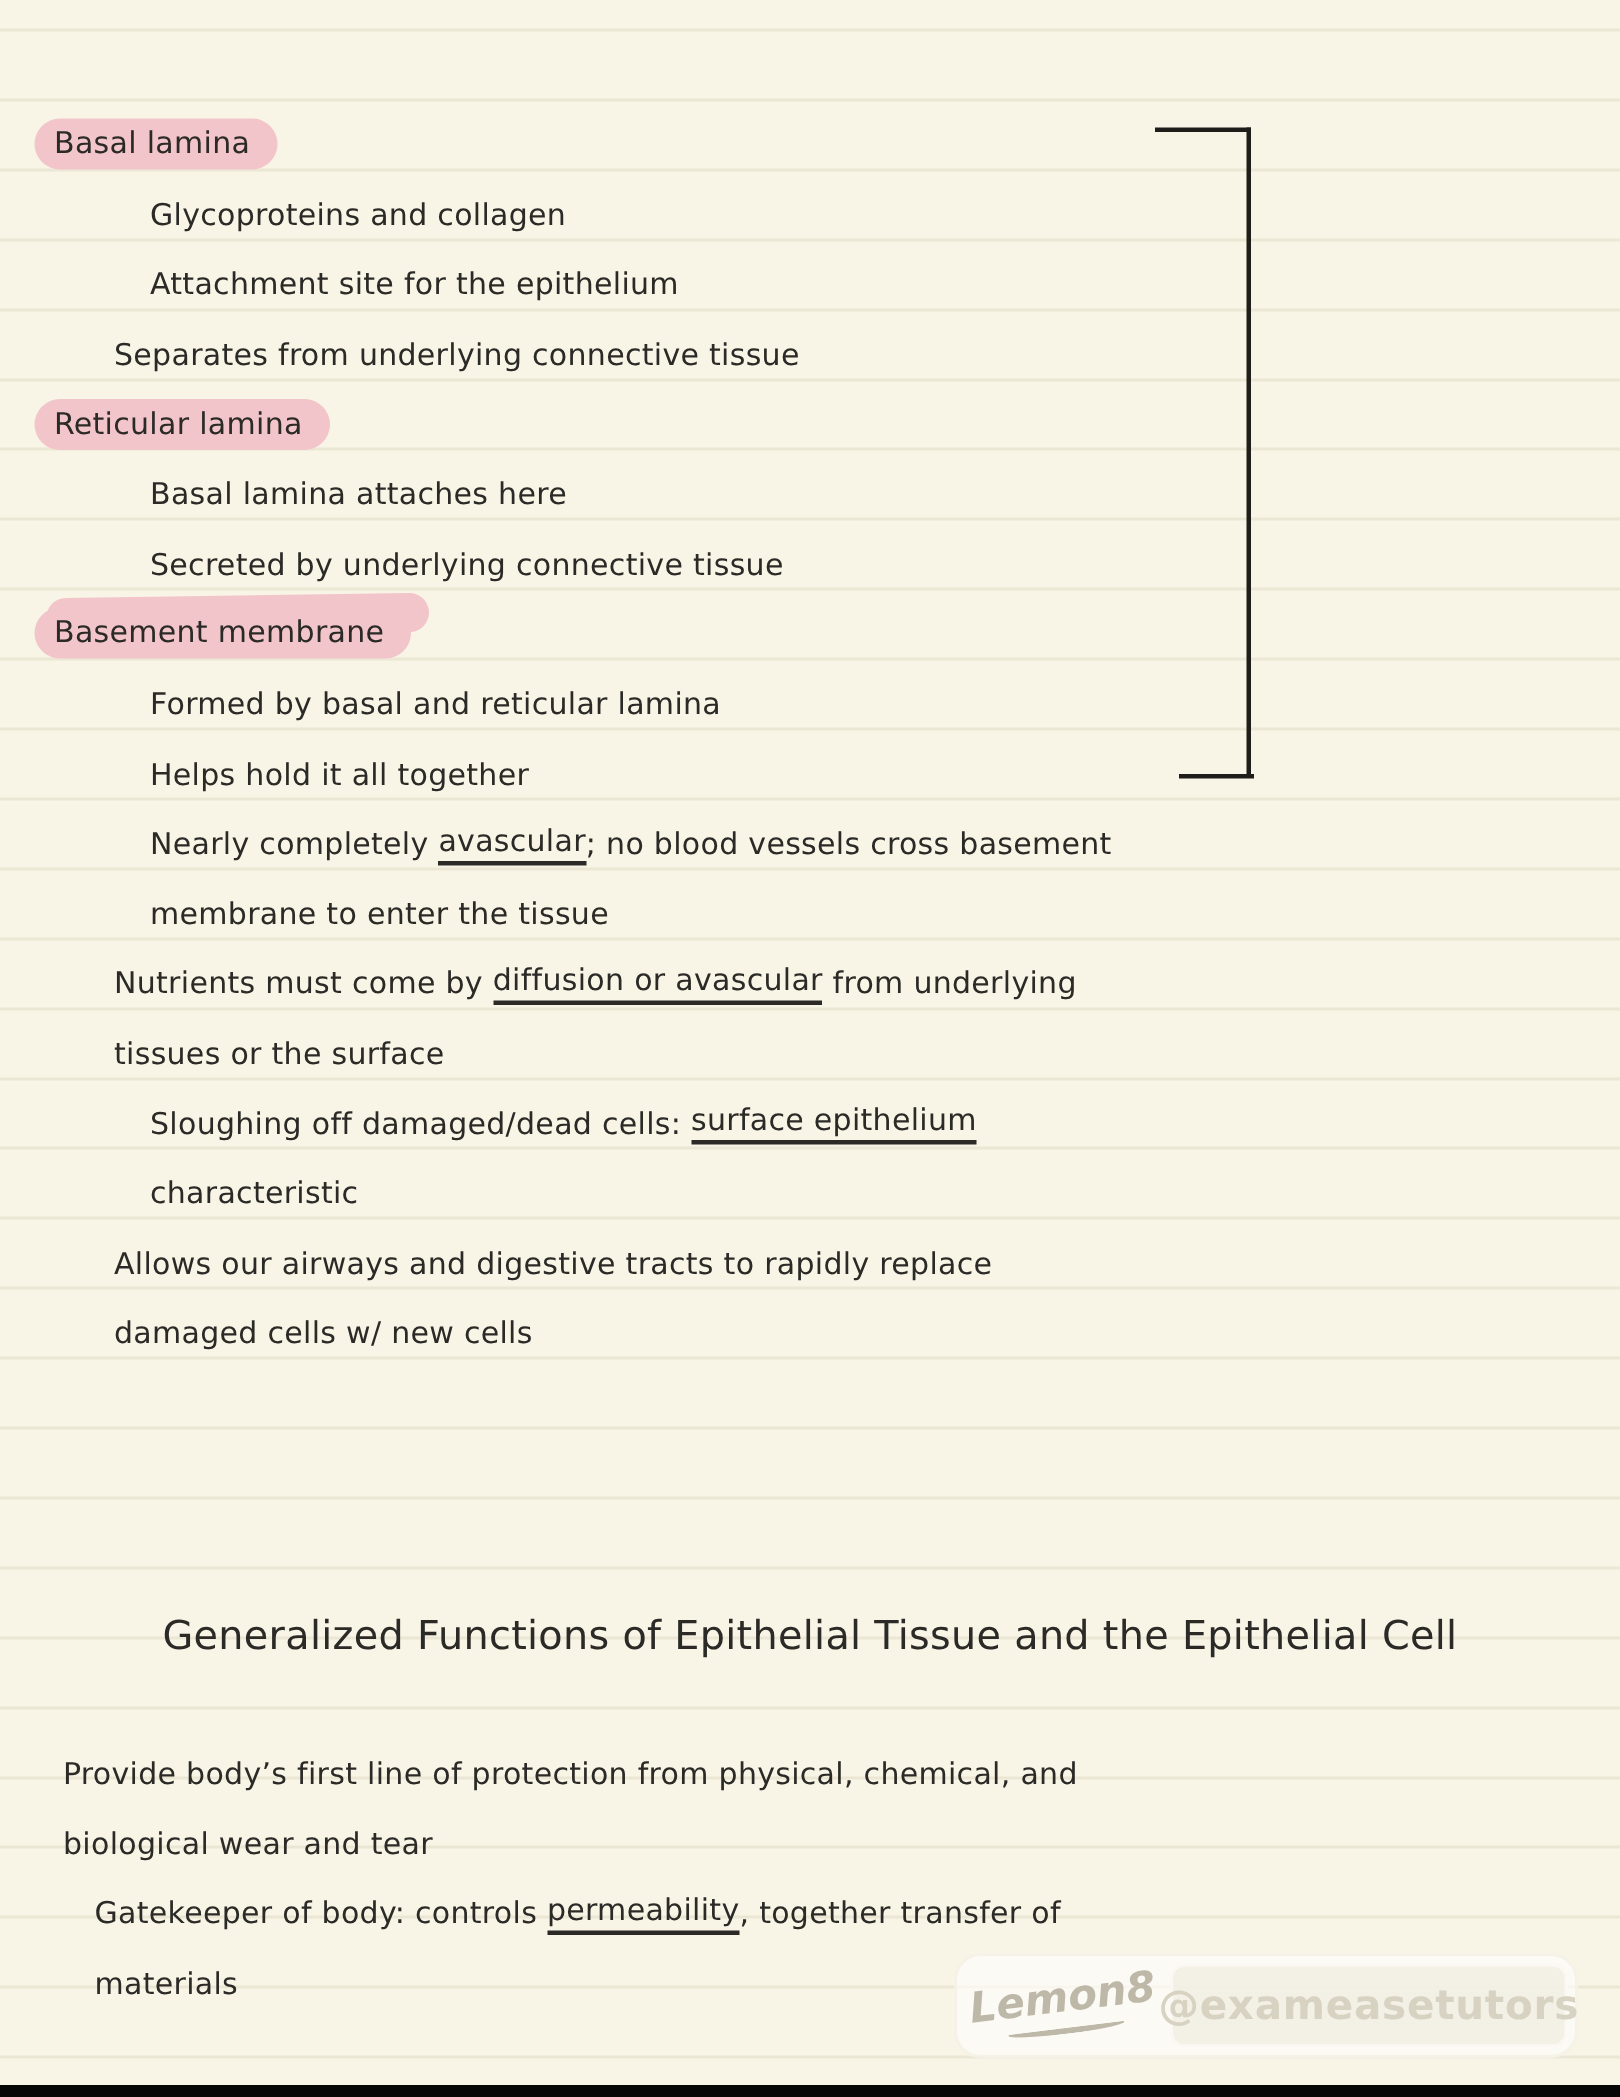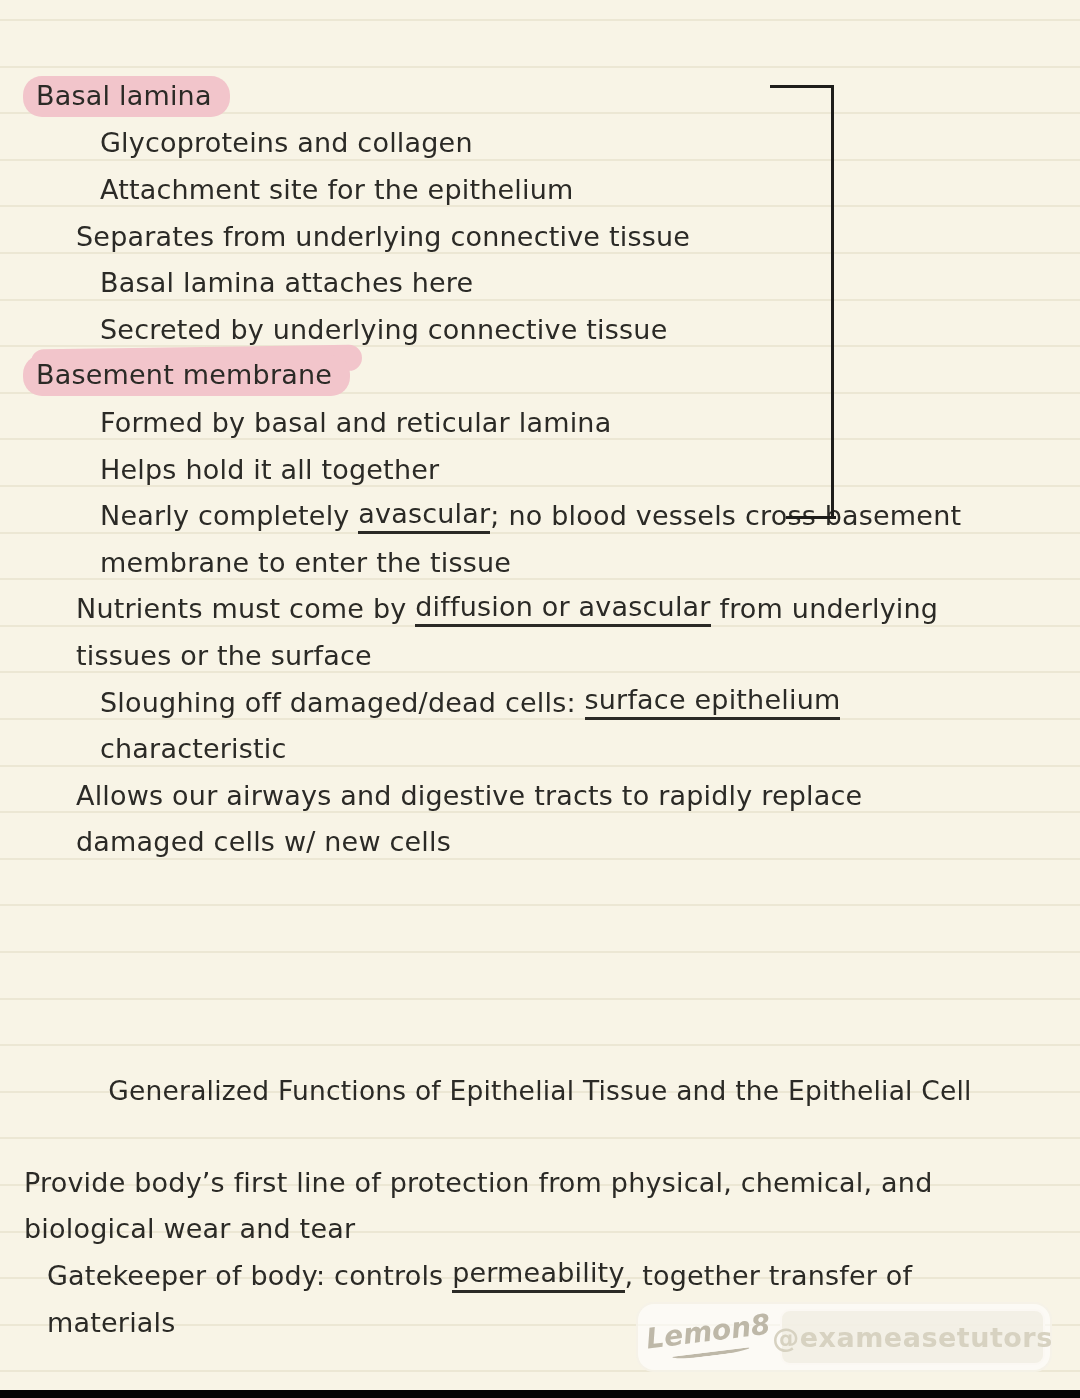--- a/index.html
+++ b/index.html
@@ -31,29 +31,29 @@
   }
 
   .note-block { position: absolute; left: 0; right: 0; }
   #outline-block { top: 73px; }
   #functions-block { top: 1159px; }
 
   .note-line {
     display: flex;
     align-items: center;
     height: 46.6px;
-    font-size: 27px;
+    font-size: 20px;
     letter-spacing: 0.2px;
     white-space: pre;
   }
   #outline-block .indent-0 { padding-left: 36px; }
   #outline-block .indent-1 { padding-left: 100px; }
   #outline-block .indent-2 { padding-left: 76px; }
-  #functions-block .indent-0 { padding-left: 24px; }
-  #functions-block .indent-1 { padding-left: 47px; }
+  #functions-block .indent-0 { padding-left: 42px; }
+  #functions-block .indent-1 { padding-left: 63px; }
 
   .hl-pill {
     position: relative;
     display: inline-block;
     background: var(--highlight);
     border-radius: 19px;
     padding: 4px 18px 6px 13px;
     margin-left: -13px;
   }
   .hl-pill.hl-double::before {
@@ -162,20 +162,21 @@
   }
 </style>
 </head>
 <body>
 
 <div id="outline-block" class="note-block">
     <div class="note-line indent-0"><span class="hl-pill"><span>Basal lamina</span></span></div>
     <div class="note-line indent-1"><span>Glycoproteins and collagen</span></div>
     <div class="note-line indent-1"><span>Attachment site for the epithelium</span></div>
     <div class="note-line indent-2"><span>Separates from underlying connective tissue</span></div>
+    <div class="note-line indent-0"><span class="hl-pill"><span>Reticular lamina</span></span></div>
     <div class="note-line indent-1"><span>Basal lamina attaches here</span></div>
     <div class="note-line indent-1"><span>Secreted by underlying connective tissue</span></div>
     <div class="note-line indent-0"><span class="hl-pill hl-double"><span>Basement membrane</span></span></div>
     <div class="note-line indent-1"><span>Formed by basal and reticular lamina</span></div>
     <div class="note-line indent-1"><span>Helps hold it all together</span></div>
     <div class="note-line indent-1"><span>Nearly completely </span><span class="u">avascular</span><span>; no blood vessels cross basement</span></div>
     <div class="note-line indent-1"><span>membrane to enter the tissue</span></div>
     <div class="note-line indent-2"><span>Nutrients must come by </span><span class="u">diffusion or avascular</span><span> from underlying</span></div>
     <div class="note-line indent-2"><span>tissues or the surface</span></div>
     <div class="note-line indent-1"><span>Sloughing off damaged/dead cells: </span><span class="u">surface epithelium</span></div>

